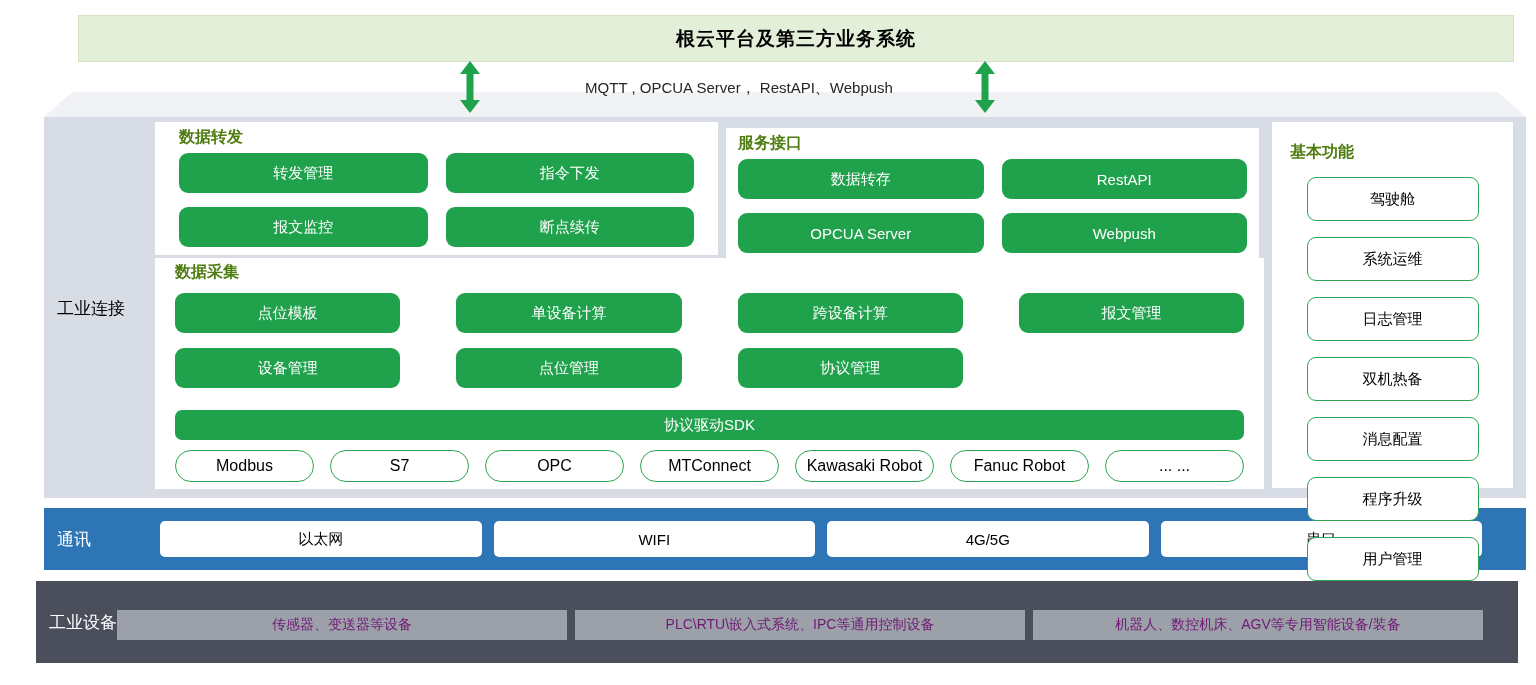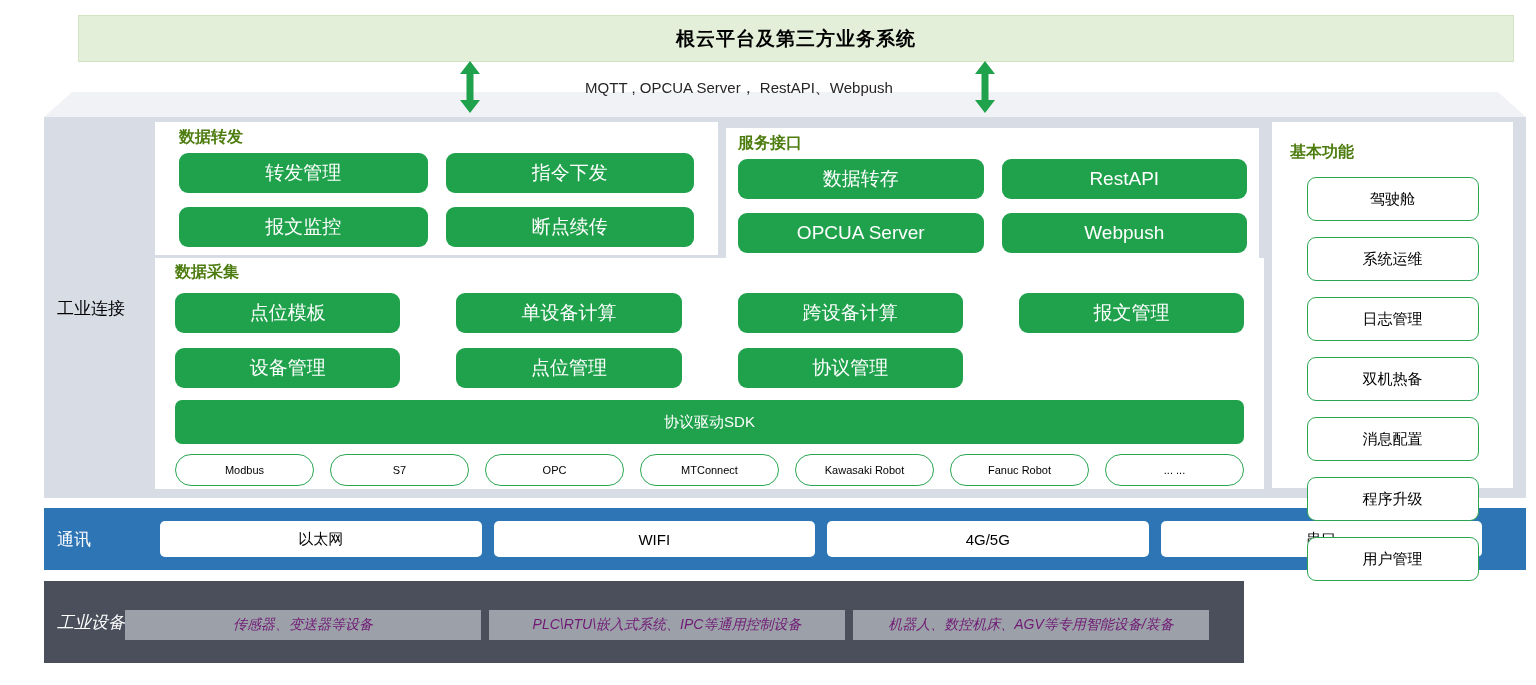--- a/index.html
+++ b/index.html
@@ -29,47 +29,47 @@
     font-size:17px; color:#000; }
 
   .panel { position:absolute; background:#ffffff; }
   .panel-title { text-align:left; font-size:16px; font-weight:bold; color:#4d7c0f; }
 
   .panel-df { left:111px; top:5px; width:563px; height:133px; padding:5px 24px 0; }
   .panel-si { left:682px; top:5px; width:533px; height:133px; padding:5px 12px 0;margin-top:6px; }
   .grid2 { display:grid; grid-template-columns:1fr 1fr; column-gap:18px; row-gap:14px; margin-top:5px; }
 
   .gbtn { height:40px; background:#1fa24b; border-radius:9px; color:#ffffff;
-    display:flex; align-items:center; justify-content:center; font-size:19px; }
+    display:flex; align-items:center; justify-content:center; font-size:15px; }
 
   .panel-bf { left:1228px; top:5px; width:241px; height:366px; padding:12px 18px 0; }
   .panel-bf .panel-title { margin:8px 0 14px; }
   .obtn { height:44px; margin:0 auto 16px; width:172px; background:#ffffff;
     border:1px solid #2aa652; border-radius:9px; color:#000;
     display:flex; align-items:center; justify-content:center; font-size:15px; }
 
   .panel-dc { left:111px; top:141px; width:1109px; height:231px; padding:4px 20px 0; }
   .grid4 { display:grid; grid-template-columns:repeat(4,1fr); column-gap:56px; margin-top:10px; }
   .grid4 + .grid4 { margin-top:15px; }
-  .sdk-bar { margin-top:12px; height:44px; background:#1fa24b; border-radius:7px;
+  .sdk-bar { margin-top:22px; height:30px; background:#1fa24b; border-radius:7px;
     color:#fff; display:flex; align-items:center; justify-content:center; font-size:15px; }
   .proto-row { display:grid; grid-template-columns:repeat(7,1fr); column-gap:16px; margin-top:10px; }
   .pbtn { height:32px; background:#fff; border:1px solid #2aa652; border-radius:16px;
-    color:#000; display:flex; align-items:center; justify-content:center; font-size:11px; }
+    color:#000; display:flex; align-items:center; justify-content:center; font-size:16px; }
 
   
   .comm-bar { left:44px; top:508px; width:1482px; height:62px; background:#2e75b6; }
   .comm-bar .side-label { color:#ffffff; }
   .comm-items { position:absolute; left:116px; right:44px; top:13px; height:36px;
     display:flex; gap:12px; }
   .wbtn { flex:1; background:#ffffff; border-radius:5px; color:#000;
     display:flex; align-items:center; justify-content:center; font-size:15px; }
 
   
-  .dev-bar { left:44px; top:581px; width:1200px; height:82px; background:#4a4f5b;font-style:italic; }
+  .dev-bar { left:36px; top:581px; width:1482px; height:82px; background:#4a4f5b; }
   .dev-bar .side-label { color:#ffffff; }
   .dev-items { position:absolute; left:81px; right:35px; top:29px; height:30px;
     display:flex; gap:8px; }
   .dbtn { flex:1; background:#9ca1a9; color:#701a75;
     display:flex; align-items:center; justify-content:center; font-size:14px; }
 </style>
 </head>
 <body>
 
 <div id="stage">

